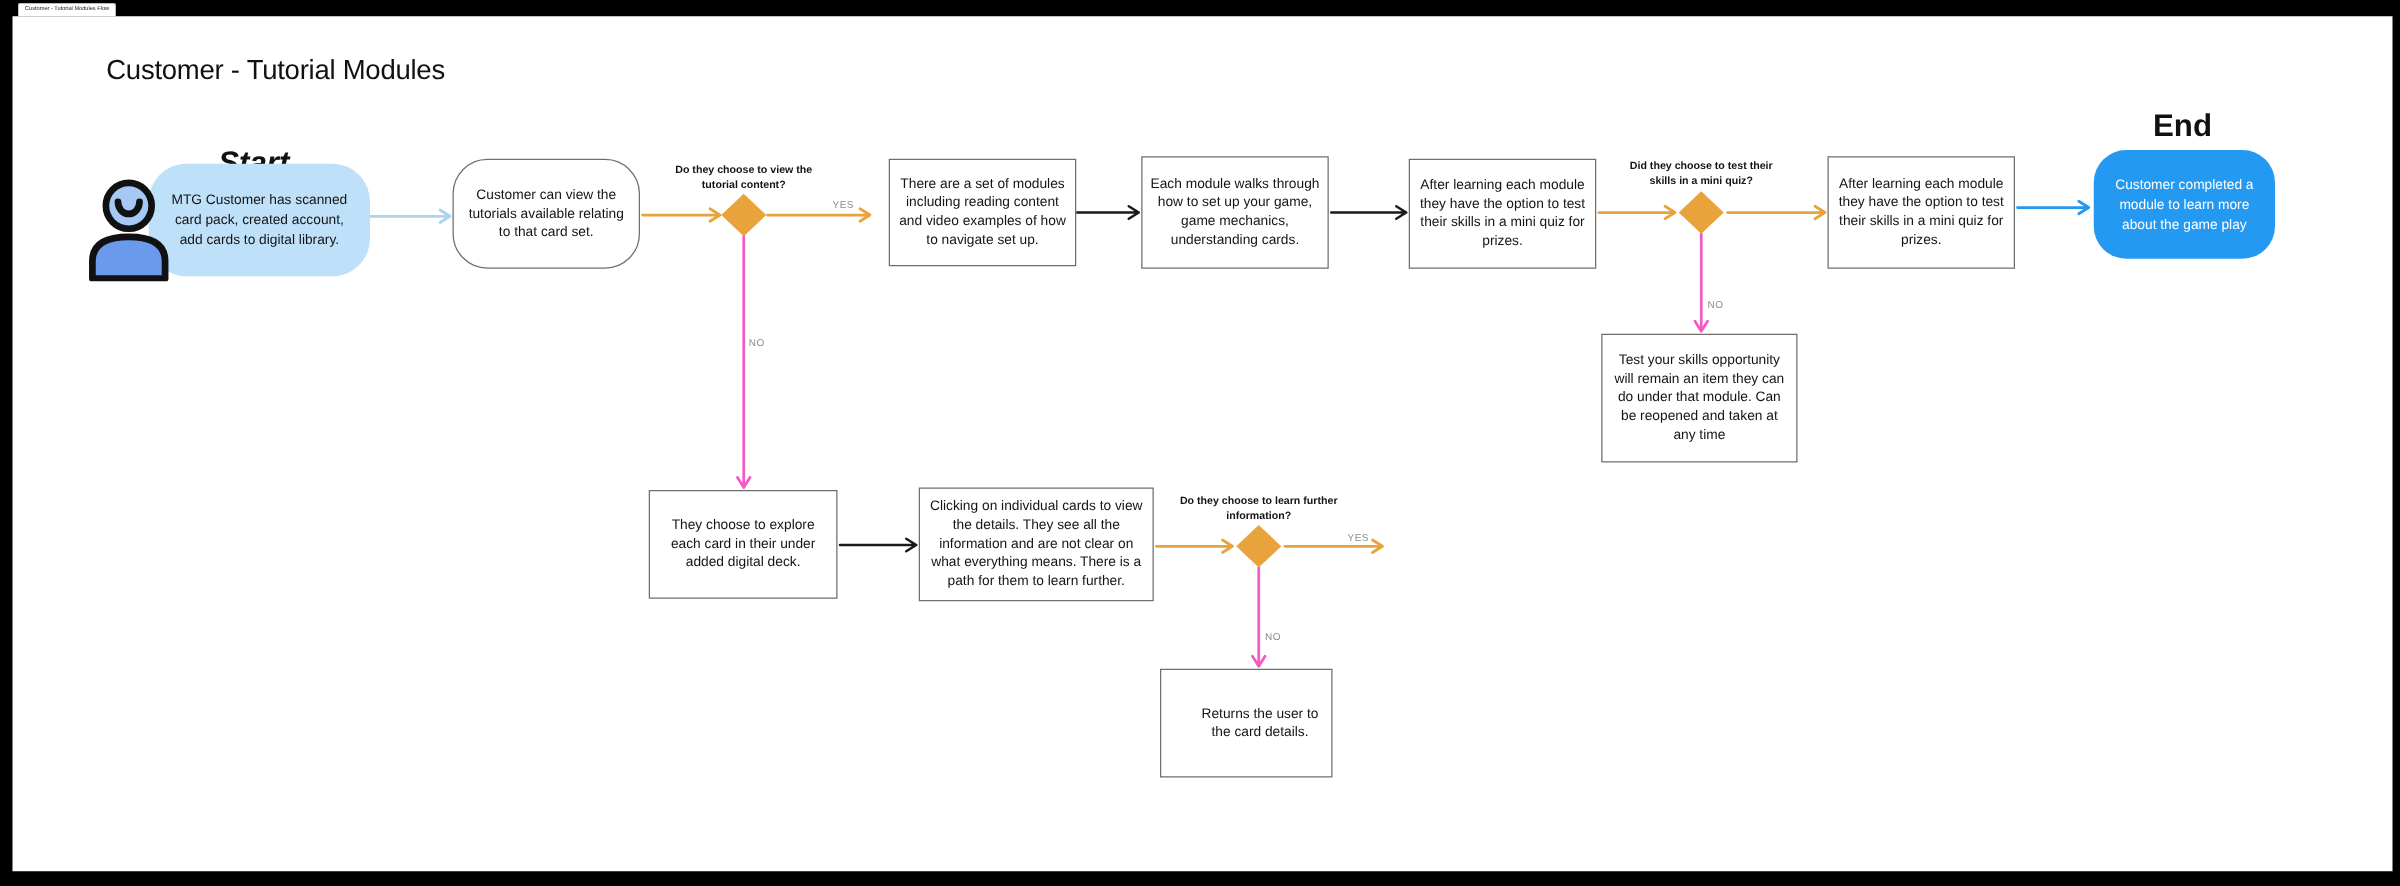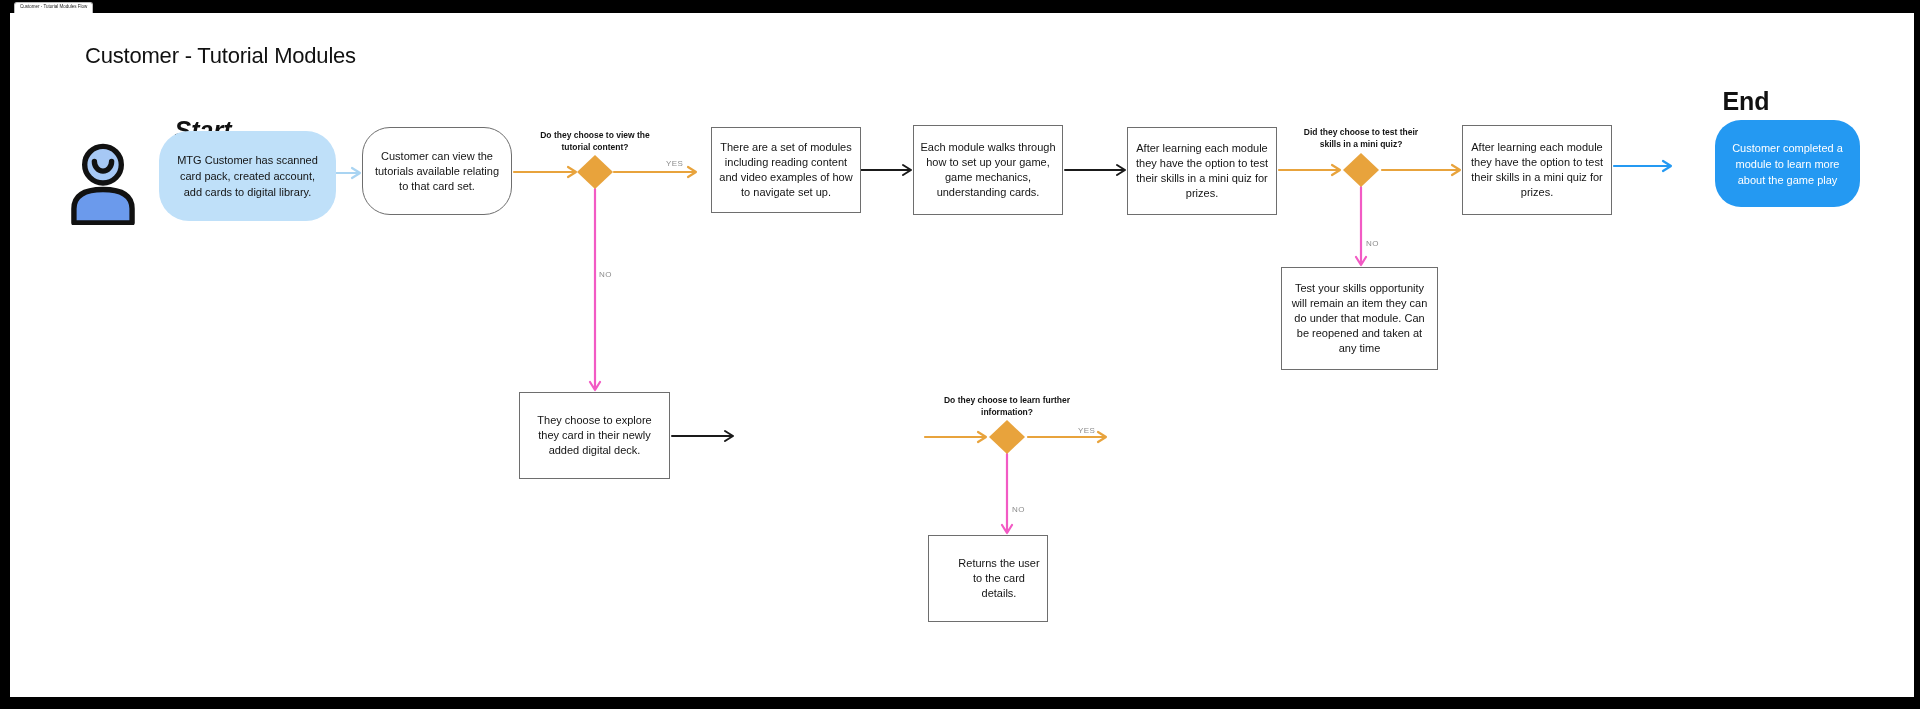--- a/index.html
+++ b/index.html
@@ -8,21 +8,21 @@
        border:1px solid #bbb;border-bottom:none;border-radius:3px 3px 0 0;
        padding:1px 5px 0 5px;font-size:4.5px;color:#222;box-sizing:border-box;white-space:nowrap;}
   .canvas{position:absolute;left:10px;top:13px;width:1904px;height:684px;background:#fff;}
   .connectors{position:absolute;left:0;top:0;width:1904px;height:684px;}
   .title{position:absolute;left:58px;top:30px;font-size:22px;font-weight:500;color:#111;letter-spacing:-0.2px;margin-left:17px;}
   .big-heading{position:absolute;font-size:25px;font-weight:600;color:#111;text-align:center;width:120px;}
   .box{position:absolute;background:#fff;border:1.5px solid #6E6E6E;display:flex;align-items:center;
        justify-content:center;text-align:center;font-size:11px;line-height:15px;color:#141414;
        padding:2px 6px;box-sizing:border-box;overflow:hidden;}
   .bubble{position:absolute;display:flex;align-items:center;justify-content:center;text-align:center;
-          box-sizing:border-box;font-size:11px;line-height:16px;margin-left:40px;}
+          box-sizing:border-box;font-size:11px;line-height:16px;}
   .bubble-start{background:#BFE0F9;color:#141414;border-radius:30px;padding:18px 12px;}
   .bubble-end{background:#2499F2;color:#fff;border-radius:26px;padding:6px 12px;}
   .qlabel{position:absolute;text-align:center;font-size:8.5px;line-height:12px;font-weight:600;color:#141414;}
   .edge-label{position:absolute;font-size:8px;color:#8C8C8C;letter-spacing:0.4px;}
   .person{position:absolute;left:56px;top:128px;z-index:2;}
 </style>
 </head>
 <body>
 
 <div class="tab">
@@ -96,23 +96,26 @@
   <div class="box" style="left:1117px;top:114px;width:150px;height:88px;">
     <span>After learning each module they have the option to test their skills in a mini quiz for prizes.</span>
     </div>
   <div class="box" style="left:1452px;top:112px;width:150px;height:90px;">
     <span>After learning each module they have the option to test their skills in a mini quiz for prizes.</span>
     </div>
   <div class="box" style="left:1271px;top:254px;width:157px;height:103px;">
     <span>Test your skills opportunity will remain an item they can do under that module. Can be reopened and taken at any time</span>
     </div>
   <div class="box" style="left:509px;top:379px;width:151px;height:87px;">
-    <span>They choose to explore they card in their newly added digital deck.</span>
+    <span>They choose to explore each card in their under added digital deck.</span>
     </div>
-  <div class="box" style="left:918px;top:522px;width:120px;height:87px;padding-left:28px;">
+  <div class="box" style="left:725px;top:377px;width:188px;height:91px;">
+    <span>Clicking on individual cards to view the details. They see all the information and are not clear on what everything means. There is a path for them to learn further.</span>
+    </div>
+  <div class="box" style="left:918px;top:522px;width:138px;height:87px;padding-left:28px;">
     <span>Returns the user to the card details.</span>
     </div>
 
   <div class="qlabel" style="left:525px;top:116px;width:120px;">Do they choose to view the tutorial content?</div>
   <div class="qlabel" style="left:1285px;top:113px;width:132px;">Did they choose to test their skills in a mini quiz?</div>
   <div class="qlabel" style="left:931px;top:381px;width:132px;">Do they choose to learn further information?</div>
 
   <div class="edge-label" style="left:656px;top:146px;">YES</div>
   <div class="edge-label" style="left:589px;top:257px;">NO</div>
   <div class="edge-label" style="left:1356px;top:226px;">NO</div>

